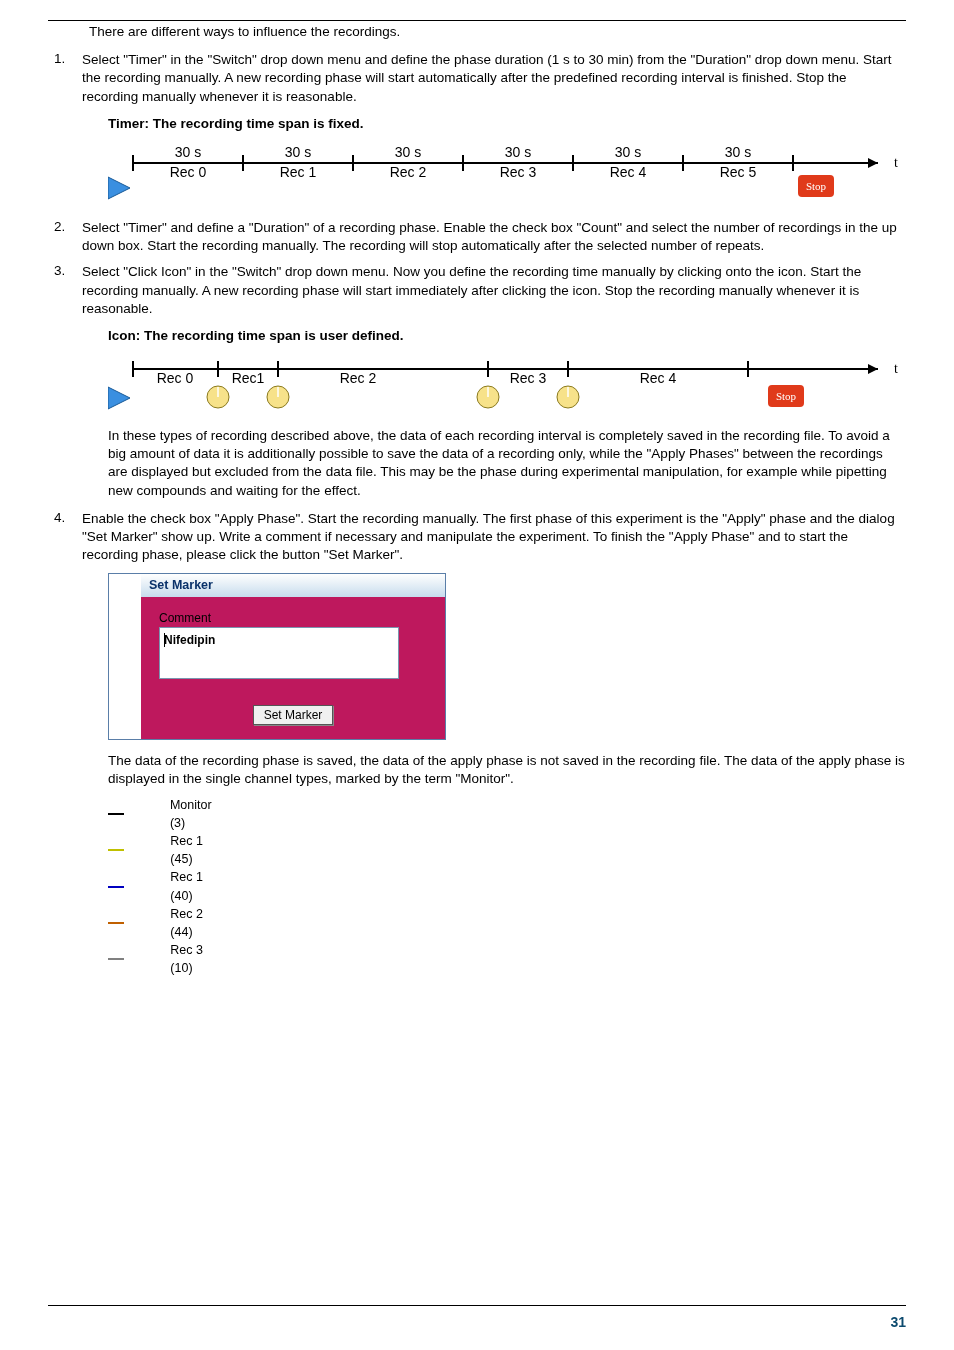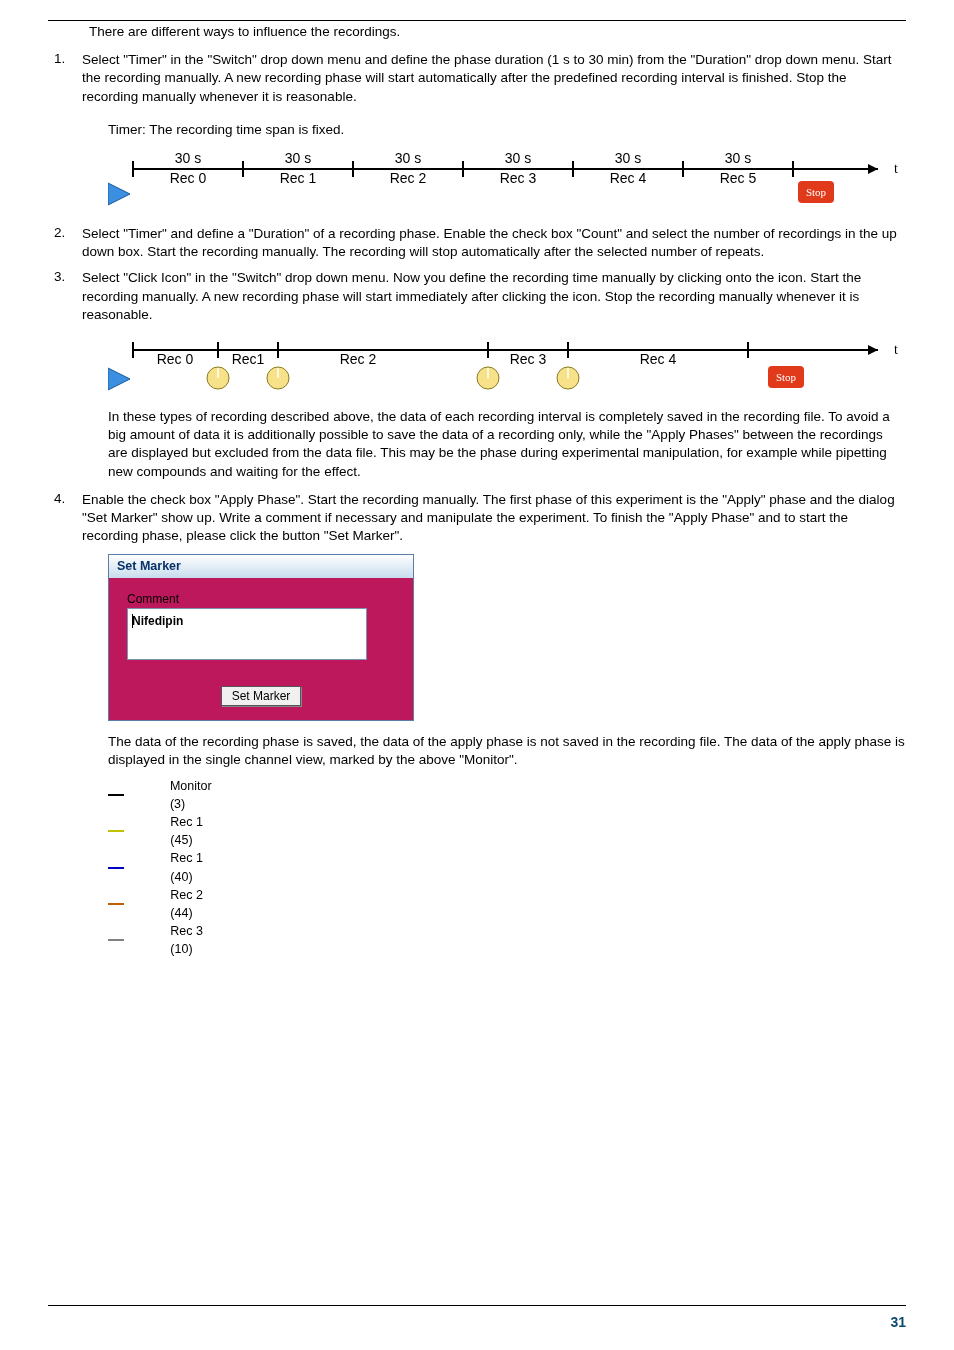--- a/index.html
+++ b/index.html
@@ -50,33 +50,34 @@
     flex: 0 0 28px;
     font-size: 13.5px;
     padding-left: 6px;
   }
   .li-body {
     flex: 1;
     font-size: 13.5px;
     line-height: 1.35;
   }
   .section-head {
-    font-weight: 400;
+    font-weight: 700;
     font-size: 13.5px;
-    margin: 16px 0 8px 60px;
+    margin: 10px 0 8px 60px;
   }
   .diagram {
     margin: 6px 0 10px 60px;
     width: 800px;
   }
   .dialog {
     width: 304px;
     border: 1px solid #5a7ea8;
     margin: 8px 0 8px 60px;
     box-shadow: 0 0 0 1px #fff inset;
+    padding-left: 32px;
   }
   .dialog-title {
     background: linear-gradient(#fff, #c7dced);
     color: #0a326a;
     font-size: 12.5px;
     font-weight: 700;
     padding: 4px 8px 5px 8px;
     font-family: "Segoe UI", Tahoma, sans-serif;
   }
   .dialog-body {
@@ -216,20 +217,21 @@
     <li>
       <div class="num">2.</div>
       <div class="li-body">Select "Timer" and define a "Duration" of a recording phase. Enable the check box "Count" and select the number of recordings in the up down box. Start the recording manually. The recording will stop automatically after the selected number of repeats.</div>
     </li>
     <li>
       <div class="num">3.</div>
       <div class="li-body">Select "Click Icon" in the "Switch" drop down menu. Now you define the recording time manually by clicking onto the icon. Start the recording manually. A new recording phase will start immediately after clicking the icon. Stop the recording manually whenever it is reasonable.</div>
     </li>
   </ol>
 
+  <div class="section-head">Icon: The recording time span is user defined.</div>
 
   
   <svg class="diagram" viewBox="0 0 800 56">
     <line x1="25" y1="12" x2="770" y2="12" stroke="#000" stroke-width="2"></line>
     <polygon points="770,12 760,7 760,17" fill="#000"></polygon>
     <text x="786" y="16" font-family="Tahoma" font-size="14">t</text>
     <g stroke="#000" stroke-width="2">
       <line x1="25" y1="4" x2="25" y2="20"></line>
       <line x1="110" y1="4" x2="110" y2="20"></line>
       <line x1="170" y1="4" x2="170" y2="20"></line>
@@ -280,21 +282,21 @@
       <div class="dlg-label">Comment</div>
       <div class="dlg-input">
         <span class="dlg-input-text">Nifedipin</span>
       </div>
       <div class="dlg-btn-row">
         <span class="dlg-btn">Set Marker</span>
       </div>
     </div>
   </div>
 
-  <div class="body-text" style="margin-left:60px; margin-top:12px;">The data of the recording phase is saved, the data of the apply phase is not saved in the recording file. The data of the apply phase is displayed in the single channel view, marked by the above "Monitor".</div>
+  <div class="body-text" style="margin-left:60px; margin-top:12px;">The data of the recording phase is saved, the data of the apply phase is not saved in the recording file. The data of the apply phase is displayed in the single channel types, marked by the term "Monitor".</div>
 
   
   <div class="rec-legend">
     <div class="leg-item">
         <span class="swatch" style="border-top-color:#000000"></span>
         <span>Monitor  (3)</span>
       </div>
     <div class="leg-item">
         <span class="swatch" style="border-top-color:#c0c000"></span>
         <span>Rec 1  (45)</span>

